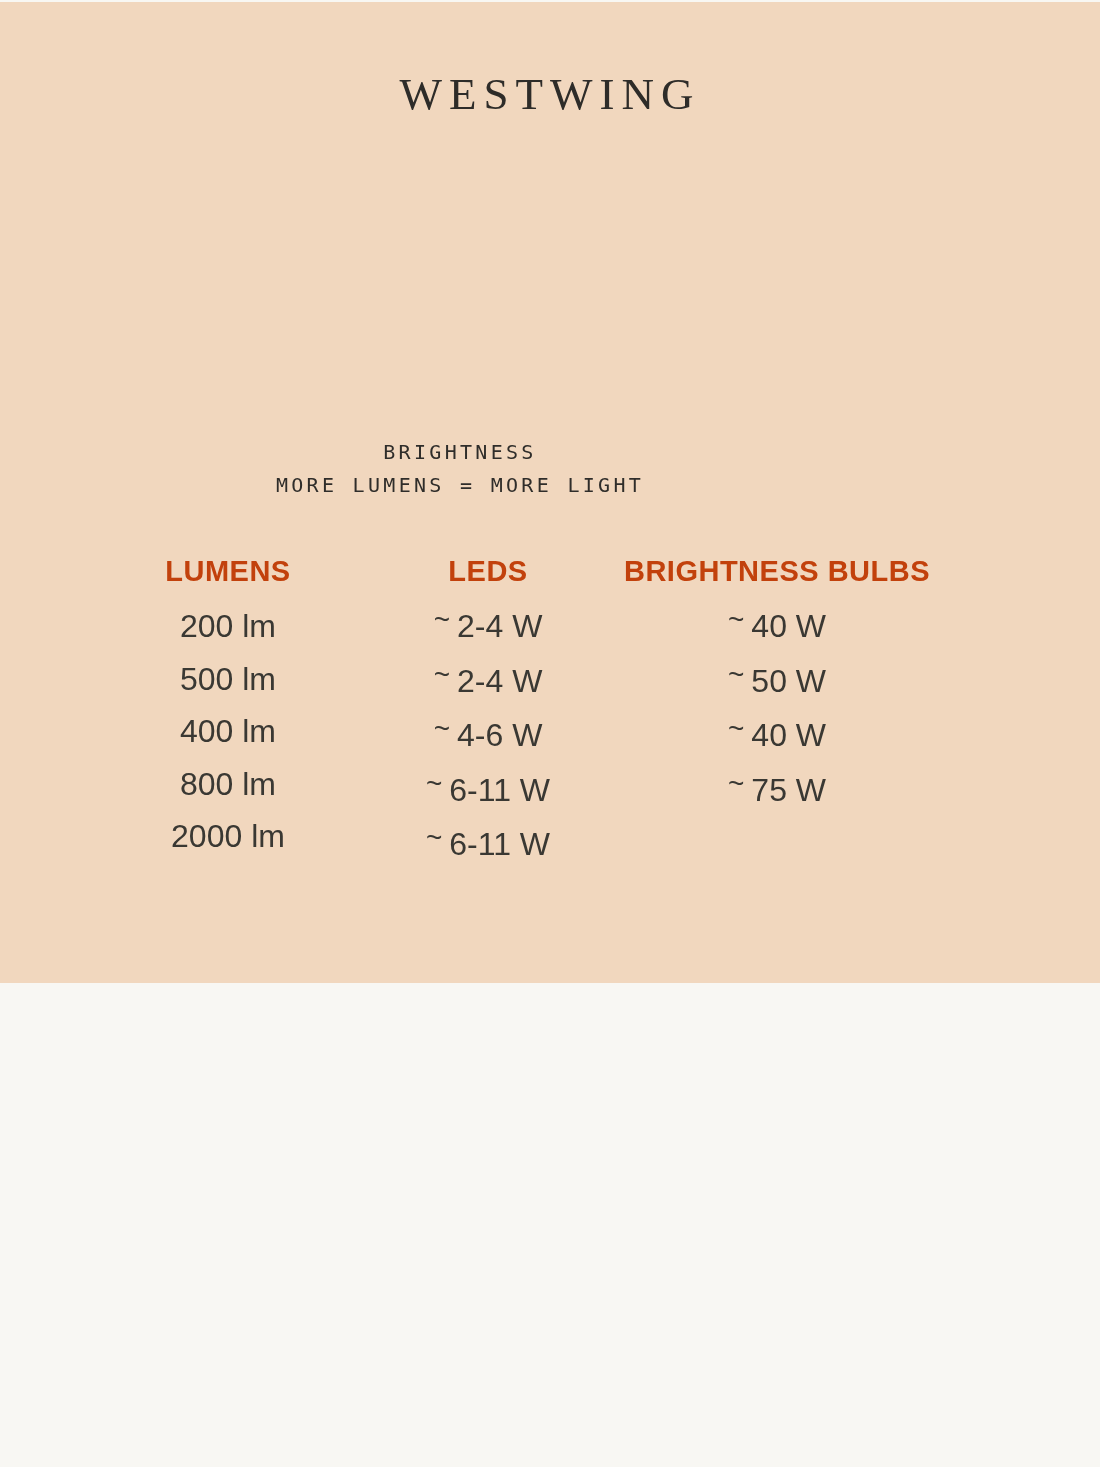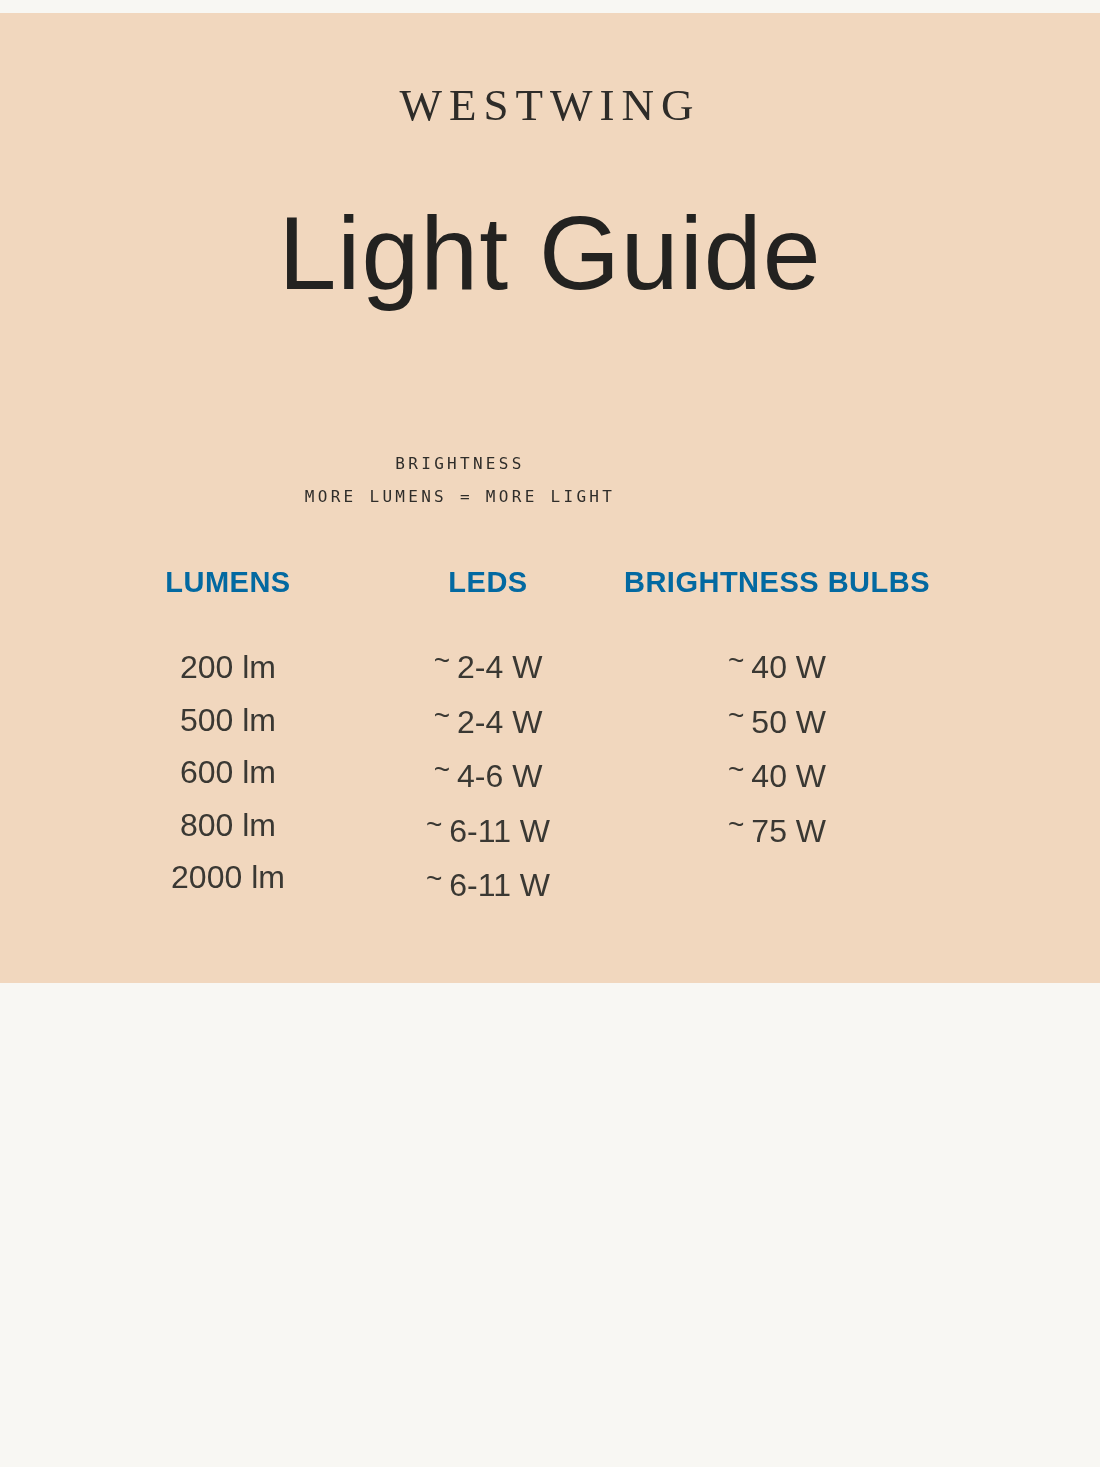--- a/index.html
+++ b/index.html
@@ -7,21 +7,21 @@
     width: 1100px; height: 1467px;
     font-family: "Liberation Sans", sans-serif;
     overflow: hidden;
   }
   .page {
     position: relative;
     width: 1100px; height: 1467px;
     background: #f8f7f3;
   }
   .top-section {
-    position: absolute; left: 0; top: 13px;
+    position: absolute; left: 0; top: 2px;
     width: 1100px; height: 983px;
     background: #f1d7be;
   }
   .bottom-section {
     position: absolute; left: 0; top: 983px;
     width: 1100px; height: 484px;
     background: #f8f7f3;
   }
   .brand {
     position: absolute; left: 0; top: 66px; width: 1100px;
@@ -32,64 +32,63 @@
   }
   .main-title {
     position: absolute; left: 0; top: 178px; width: 1100px;
     text-align: center;
     font-size: 104px; font-weight: 400; letter-spacing: 1px;
     color: #232220; line-height: 124px;
   }
   .mono-block {
     position: absolute; width: 920px; text-align: center;
     font-family: "DejaVu Sans Mono", monospace;
-    font-size: 16px; letter-spacing: 3.3px; line-height: 33px;
+    font-size: 20px; letter-spacing: 3.3px; line-height: 33px;
     color: #2f2d2a;
   }
   .mono-brightness { top: 434px; }
   .col {
     position: absolute; top: 550px;
     transform: translateX(-50%);
     text-align: center; white-space: nowrap;
   }
   .col-lumens { left: 228px; }
   .col-leds { left: 488px; }
   .col-bulbs { left: 777px; }
   .col-header {
     font-size: 29px; font-weight: bold; letter-spacing: 0.5px;
-    color: #0369a1; line-height: 38px; margin-bottom: 40px;
+    color: #c2410c; line-height: 38px; margin-bottom: 10px;
   }
   .col-value {
     font-size: 32px; color: #3a3833; line-height: 52.5px;
   }
   .tilde {
     display: inline-block; font-size: 28px;
     position: relative; top: -8px; margin-right: 7px;
     color: #3a3833;
   }
 </style>
 </head>
 <body>
 
 <div class="page">
 
   <div class="top-section">
     <div class="brand">WESTWING</div>
-    <div class="main-title">Light Guide</div>
 
     <div class="mono-block mono-brightness">
       <div>BRIGHTNESS</div>
       <div>MORE LUMENS = MORE LIGHT</div>
     </div>
 
     <div class="col col-lumens">
       <div class="col-header">LUMENS</div>
       <div class="col-value">200 lm</div>
       <div class="col-value">500 lm</div>
-      <div class="col-value">600 lm</div>
+      <div class="col-value">400 lm</div>
       <div class="col-value">800 lm</div>
       <div class="col-value">2000 lm</div>
     </div>
 
     <div class="col col-leds">
       <div class="col-header">LEDS</div>
       <div class="col-value"><span class="tilde">~</span><span>2-4 W</span></div>
       <div class="col-value"><span class="tilde">~</span><span>2-4 W</span></div>
       <div class="col-value"><span class="tilde">~</span><span>4-6 W</span></div>
       <div class="col-value"><span class="tilde">~</span><span>6-11 W</span></div>

